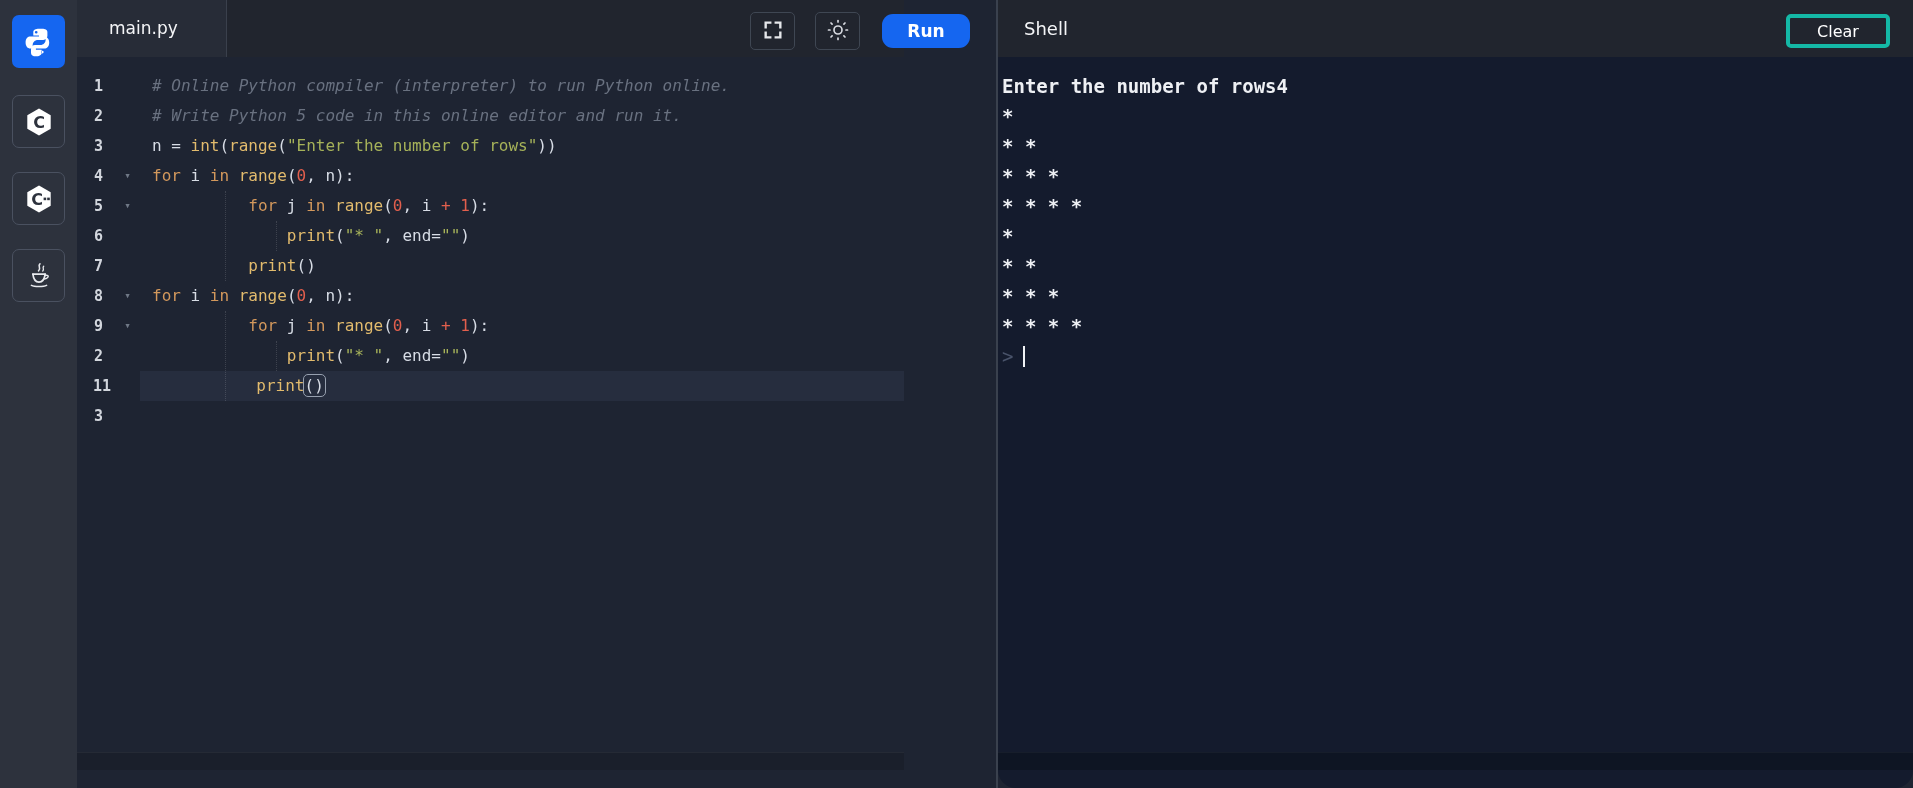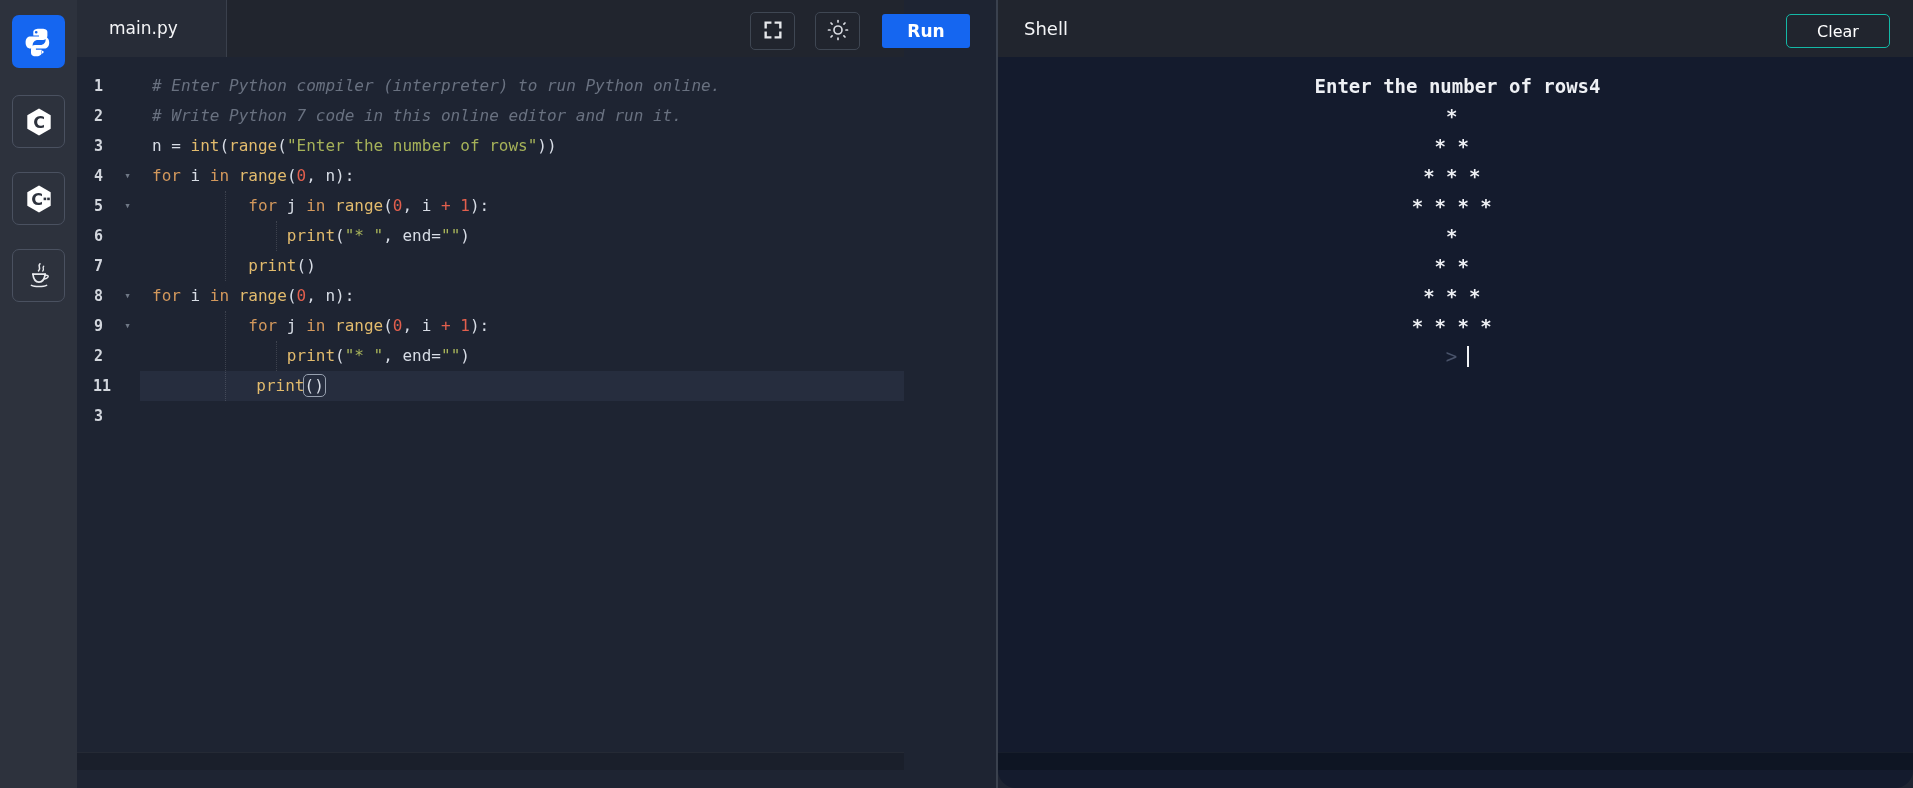--- a/index.html
+++ b/index.html
@@ -20,21 +20,21 @@
   .editor-header { position:absolute; left:0; top:0; width:100%; height:57px; background:#21252e; }
   .tab { position:absolute; left:0; top:0; width:150px; height:57px; background:#272c37;
          border-right:1px solid #3a404c; cursor:pointer; }
   .tab span { display:block; padding-left:32px; line-height:57px; color:#f4f5f7; font-size:17px; }
   .icon-btn { position:absolute; top:12px; width:45px; height:38px; background:transparent;
               border:1px solid #3f4753; border-radius:5px; cursor:pointer;
               display:flex; align-items:center; justify-content:center; }
   .icon-btn.fullscreen { left:673px; }
   .icon-btn.theme { left:738px; }
   .run-btn { position:absolute; left:805px; top:14px; width:88px; height:34px; background:#1566f0;
-             color:#ffffff; font-size:17px; font-weight:700; border:none; border-radius:3px; cursor:pointer;
+             color:#ffffff; font-size:17px; font-weight:700; border:none; border-radius:11px; cursor:pointer;
              font-family:"DejaVu Sans","Liberation Sans",sans-serif; }
 
   .code-area { position:absolute; left:0; top:57px; width:100%; height:713px; }
   .code-lines { position:absolute; left:0; top:14px; right:0; }
   .cl { display:flex; height:30px; line-height:30px; white-space:pre;
         font-family:"DejaVu Sans Mono","Liberation Mono",monospace; font-size:16px; }
   .cl.active { background:linear-gradient(to right, transparent 63px, #262d3e 63px);padding-left:8px; }
   .ln { width:26px; text-align:right; color:#d2d6dd; font-size:15px; font-weight:600; flex:none; }
   .fold { width:49px; text-align:center; color:#6f7886; font-size:11px; flex:none; cursor:pointer; }
   .codeline { flex:1; }
@@ -51,26 +51,26 @@
                       background:#1a1f2b; border-top:1px solid rgba(255,255,255,0.05); }
 
   
   .divider { position:absolute; left:996px; top:0; width:2px; height:788px; background:#3a414e; z-index:6; }
 
   
   .shell-pane { position:absolute; left:998px; top:0; width:915px; height:788px; background:#141b2d;border-radius:18px; }
   .shell-header { position:absolute; left:0; top:0; width:100%; height:57px; background:#21252e; }
   .shell-title { position:absolute; left:26px; top:0; line-height:57px; color:#f4f5f7; font-size:18px; }
   .clear-btn { position:absolute; right:23px; top:14px; width:104px; height:34px; background:transparent;
-               border:1px solid #14b8a6; border-radius:5px; color:#ffffff; font-size:16px; cursor:pointer;
+               border:4px solid #14b8a6; border-radius:5px; color:#ffffff; font-size:16px; cursor:pointer;
                font-family:"DejaVu Sans","Liberation Sans",sans-serif; }
   .shell-body { position:absolute; left:0; top:57px; width:100%; height:713px; }
   .shell-lines { position:absolute; left:4px; top:14px; right:0; }
   .sl { height:30px; line-height:30px; white-space:pre; color:#eef0f4;
-        font-family:"DejaVu Sans Mono","Liberation Mono",monospace; font-size:19px; font-weight:600;text-align:center; }
+        font-family:"DejaVu Sans Mono","Liberation Mono",monospace; font-size:19px; font-weight:600; }
   .sl .prompt { color:#49536a; font-weight:400; }
   .caret { display:inline-block; width:2px; height:21px; background:#f0f2f5; vertical-align:-4px; margin-left:10px; }
   .shell-scrollbar { position:absolute; left:0; bottom:0; width:100%; height:18px;
                      background:#0e1523; border-top:1px solid rgba(255,255,255,0.04); }
 </style>
 </head>
 <body>
 
 <div class="app">
 
@@ -142,22 +142,22 @@
               <path d="M17.9 17.9L19 19"></path>
               <path d="M19 5l-1.1 1.1"></path>
               <path d="M6.1 17.9L5 19"></path>
           </svg>
         </span>
       </button>
       <button class="run-btn">Run</button>
     </div>
     <div class="code-area">
       <div class="code-lines">
-          <div class="cl"><span class="ln">1</span><span class="fold"></span><span class="codeline"><span class="tok-c"># Enter Python compiler (interpreter) to run Python online.</span></span></div>
-          <div class="cl"><span class="ln">2</span><span class="fold"></span><span class="codeline"><span class="tok-c"># Write Python 7 code in this online editor and run it.</span></span></div>
+          <div class="cl"><span class="ln">1</span><span class="fold"></span><span class="codeline"><span class="tok-c"># Online Python compiler (interpreter) to run Python online.</span></span></div>
+          <div class="cl"><span class="ln">2</span><span class="fold"></span><span class="codeline"><span class="tok-c"># Write Python 5 code in this online editor and run it.</span></span></div>
           <div class="cl"><span class="ln">3</span><span class="fold"></span><span class="codeline"><span class="tok-p">n = </span><span class="tok-f">int</span><span class="tok-p">(</span><span class="tok-f">range</span><span class="tok-p">(</span><span class="tok-s">"Enter the number of rows"</span><span class="tok-p">))</span></span></div>
           <div class="cl"><span class="ln">4</span><span class="fold">▾</span><span class="codeline"><span class="tok-k">for</span><span class="tok-p"> i </span><span class="tok-k">in</span><span class="tok-p"> </span><span class="tok-f">range</span><span class="tok-p">(</span><span class="tok-n">0</span><span class="tok-p">, n):</span></span></div>
           <div class="cl"><span class="ln">5</span><span class="fold">▾</span><span class="codeline"><span class="tok-p">          </span><span class="tok-k">for</span><span class="tok-p"> j </span><span class="tok-k">in</span><span class="tok-p"> </span><span class="tok-f">range</span><span class="tok-p">(</span><span class="tok-n">0</span><span class="tok-p">, i </span><span class="tok-o">+</span><span class="tok-p"> </span><span class="tok-n">1</span><span class="tok-p">):</span></span></div>
           <div class="cl"><span class="ln">6</span><span class="fold"></span><span class="codeline"><span class="tok-p">              </span><span class="tok-f">print</span><span class="tok-p">(</span><span class="tok-s">"* "</span><span class="tok-p">, end=</span><span class="tok-s">""</span><span class="tok-p">)</span></span></div>
           <div class="cl"><span class="ln">7</span><span class="fold"></span><span class="codeline"><span class="tok-p">          </span><span class="tok-f">print</span><span class="tok-p">()</span></span></div>
           <div class="cl"><span class="ln">8</span><span class="fold">▾</span><span class="codeline"><span class="tok-k">for</span><span class="tok-p"> i </span><span class="tok-k">in</span><span class="tok-p"> </span><span class="tok-f">range</span><span class="tok-p">(</span><span class="tok-n">0</span><span class="tok-p">, n):</span></span></div>
           <div class="cl"><span class="ln">9</span><span class="fold">▾</span><span class="codeline"><span class="tok-p">          </span><span class="tok-k">for</span><span class="tok-p"> j </span><span class="tok-k">in</span><span class="tok-p"> </span><span class="tok-f">range</span><span class="tok-p">(</span><span class="tok-n">0</span><span class="tok-p">, i </span><span class="tok-o">+</span><span class="tok-p"> </span><span class="tok-n">1</span><span class="tok-p">):</span></span></div>
           <div class="cl"><span class="ln">2</span><span class="fold"></span><span class="codeline"><span class="tok-p">              </span><span class="tok-f">print</span><span class="tok-p">(</span><span class="tok-s">"* "</span><span class="tok-p">, end=</span><span class="tok-s">""</span><span class="tok-p">)</span></span></div>
           <div class="cl active"><span class="ln">11</span><span class="fold"></span><span class="codeline"><span class="tok-p">          </span><span class="tok-f">print</span><span class="tok-b">()</span></span></div>
           <div class="cl"><span class="ln">3</span><span class="fold"></span><span class="codeline"></span></div>

